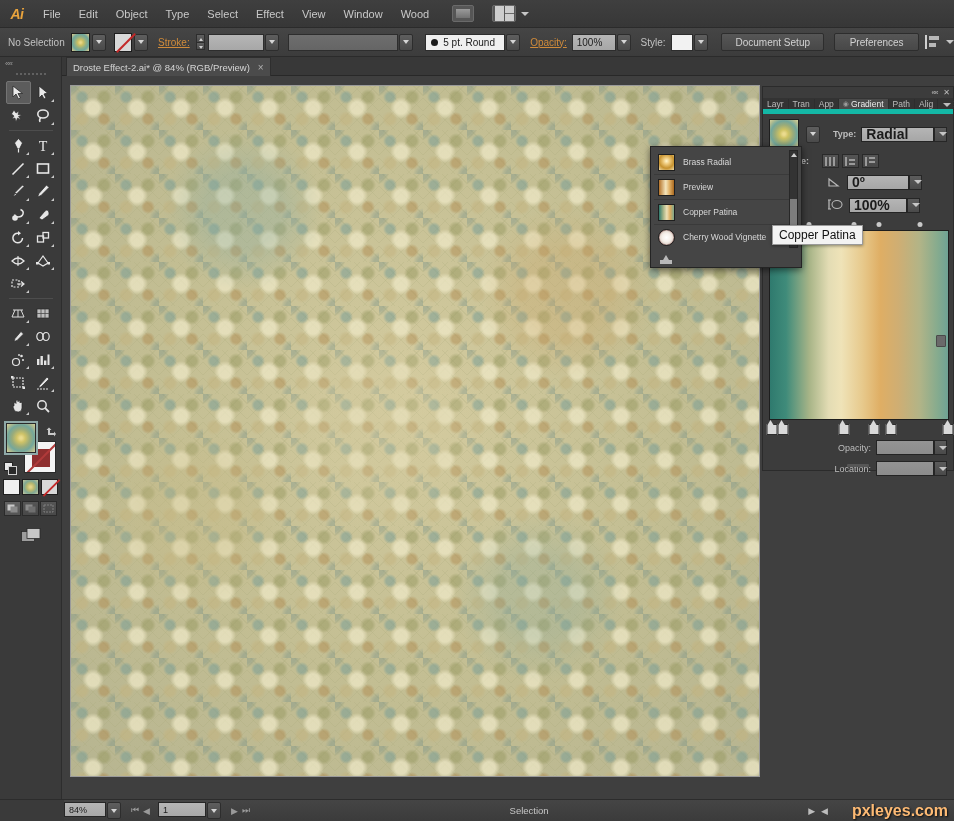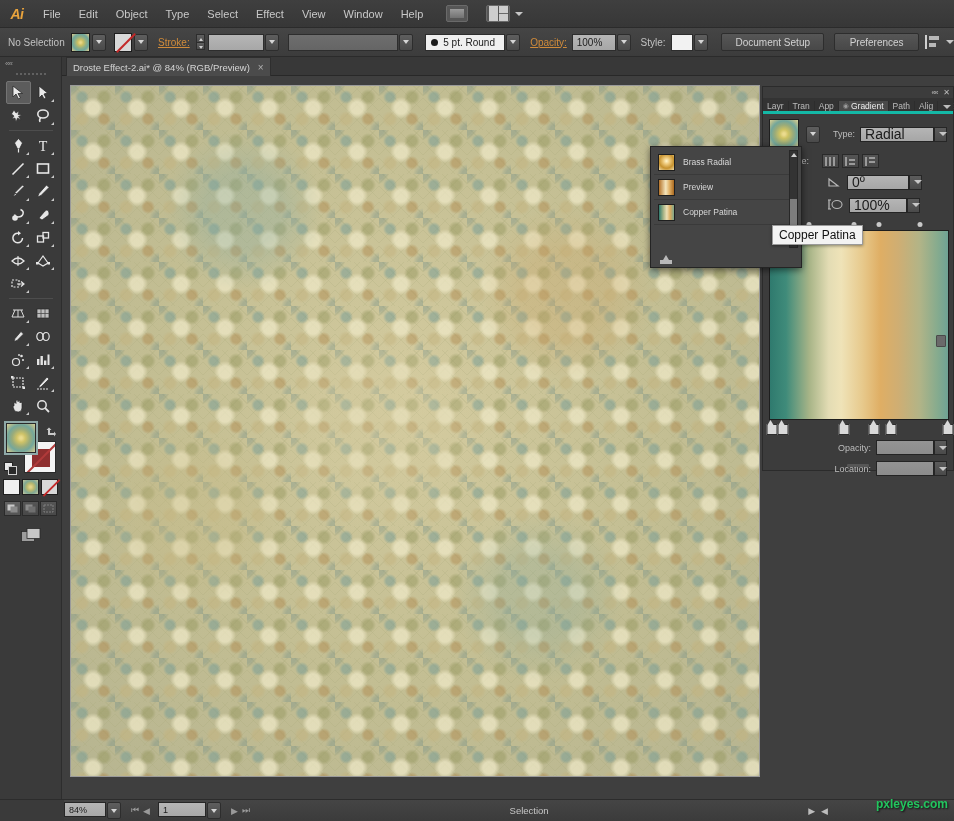--- a/index.html
+++ b/index.html
@@ -267,32 +267,32 @@
     background: #3c3c3c; border: 1px solid #2b2b2b;
   }
   .rp-titlebar {
     height: 11px; background: #3c3c3c; display: flex; align-items: center;
     justify-content: flex-end; padding-right: 3px; gap: 6px;
   }
   .rp-collapse { color: #bdbdbd; font-size: 7px; letter-spacing: -1px; }
   .rp-close { color: #bdbdbd; font-size: 8px; line-height: 1; }
   .rp-tabs {
     height: 16px; display: flex; align-items: flex-end; background: #333333;
-    border-bottom: 3px solid #14b8a6;
+    border-bottom: 5px solid #14b8a6;
   }
   .rp-tab {
     padding: 0 4px; display: flex; align-items: center; color: #bcbcbc; font-size: 8.5px;
     border-right: 1px solid #2d2d2d;
   }
   .rp-tab.active { background: #4a4a4a; color: #ededed; }
   .rp-tab .tab-ic { margin-right: 2px; font-size: 7px; color: #9a9a9a; }
   .rp-menu { margin-left: auto; display: flex; align-items: center; padding-right: 4px; gap: 2px; }
   .rp-body { padding: 5px 6px 0; }
 
-  .grad-row { display: flex; align-items: center; gap: 5px; margin-bottom: 5px; }
+  .grad-row { display: flex; align-items: center; gap: 5px; margin-bottom: 5px; font-weight: bold; }
   .grad-thumb {
     width: 30px; height: 30px; border: 1px solid #1f1f1f;
     background: radial-gradient(circle at 50% 50%, #ebdb8e 6%, #cec364 22%, #9aab79 46%, #72a69b 66%, #b6be8f 86%, #d5d4a2 100%);
   }
   .rp-label { color: #bdbdbd; font-size: 9px; }
   .rp-field {
     height: 15px; background: linear-gradient(#b5b5b5, #a6a6a6); border: 1px solid #242424;
     display: flex; align-items: center; padding: 0 4px; font-size: 14px; color: #1c1c1c;
   }
   .rp-field.disabled { background: linear-gradient(#949494, #8c8c8c); color: #6e6e6e; }
@@ -405,41 +405,41 @@
   .sb-page {
     width: 48px; height: 15px; background: linear-gradient(#b5b5b5, #a8a8a8);
     border: 1px solid #262626; font-size: 9px; color: #1a1a1a;
     display: flex; align-items: center; padding-left: 4px;
   }
   .sb-status {
     flex: 1; text-align: center; color: #c7c7c7; font-size: 9.5px;
   }
   .sb-arrow { color: #bdbdbd; font-size: 9px; margin-right: 6px; }
   .watermark {
-    position: absolute; right: 6px; bottom: 10px;
-    color: #22c55e; font-size: 12px; font-weight: bold;
+    position: absolute; right: 6px; bottom: 1px;
+    color: #fdba74; font-size: 16px; font-weight: bold;
     text-shadow: 1px 1px 2px rgba(0,0,0,0.8);
   }
 </style>
 </head>
 <body>
 
 <div id="app">
 
   <div class="menubar">
     <div class="ai-logo">Ai</div>
     <div class="menu-item">File</div>
     <div class="menu-item">Edit</div>
     <div class="menu-item">Object</div>
     <div class="menu-item">Type</div>
     <div class="menu-item">Select</div>
     <div class="menu-item">Effect</div>
     <div class="menu-item">View</div>
     <div class="menu-item">Window</div>
-    <div class="menu-item">Help</div>
+    <div class="menu-item">Wood</div>
     <div class="mb-icon-box"></div>
     <div class="mb-arrange">
       <i class="mb-arr-l"></i>
         <i class="mb-arr-r"></i>
     </div>
     <div class="caret"></div>
   </div>
 
   <div class="controlbar">
     <div class="cb-label" style="width:64px">No Selection</div>
@@ -923,20 +923,24 @@
         <div class="gd-name">Brass Radial</div>
       </div>
       <div class="gd-item">
         <div class="gd-sw" style="background:linear-gradient(to right, #b4732a 0%, #f4e5bc 45%, #e0b066 70%, #a9681f 100%)"></div>
         <div class="gd-name">Preview</div>
       </div>
       <div class="gd-item">
         <div class="gd-sw" style="background:linear-gradient(to right, #2f7a6e 0%, #a9b588 30%, #ece0b6 52%, #d9ab5f 75%, #7ca68d 100%)"></div>
         <div class="gd-name">Copper Patina</div>
       </div>
+      <div class="gd-item">
+        <div class="gd-sw" style="border-radius:50%;background:radial-gradient(circle at 50% 50%, #ffffff 0%, #f6f0ea 40%, #e8ded6 58%, #5c1616 90%, #3a0d0d 100%)"></div>
+        <div class="gd-name">Cherry Wood Vignette</div>
+      </div>
     </div>
     <div class="gd-scroll">
       <div class="gd-arrowup"></div>
       <div class="gd-thumbbar"></div>
       <div class="gd-arrowdn"></div>
     </div>
     <div class="gd-footer">
       <div class="gd-lib"></div>
     </div>
   </div>

